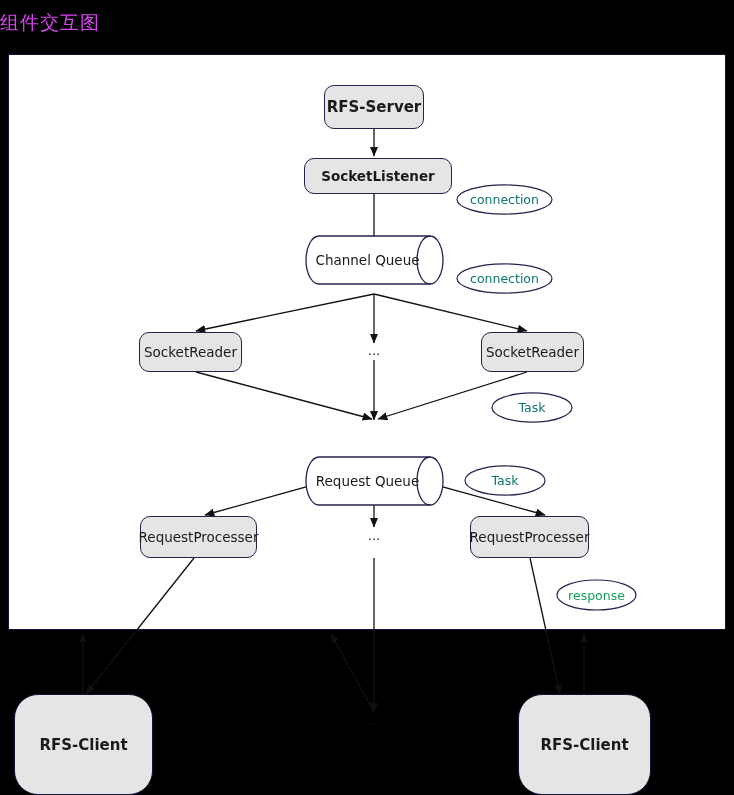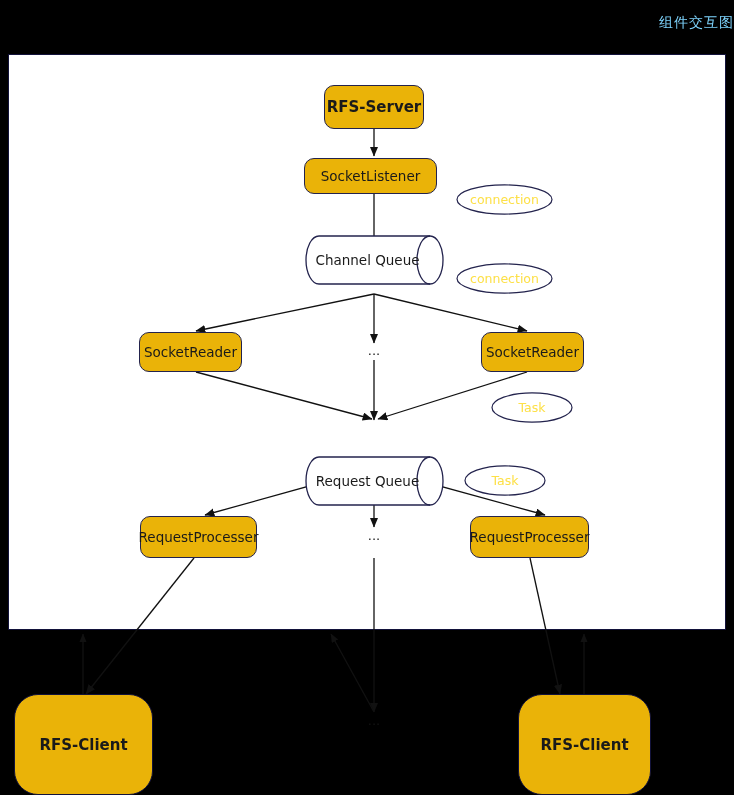--- a/index.html
+++ b/index.html
@@ -20,23 +20,23 @@
     width: 734px;
     height: 795px;
     background: #000000;
   }
   
   #diagram-title {
     position: absolute;
     left: 0;
     top: 8px;
     width: 734px;
-    text-align: right;
-    color: #7dd3fc;
-    font-size: 14px;
+    text-align: left;
+    color: #d946ef;
+    font-size: 19px;
     font-weight: 400;
     letter-spacing: 1px;
     line-height: 28px;
     user-select: none;
   }
   
   #canvas-sheet {
     position: absolute;
     left: 8px;
     top: 54px;
@@ -52,21 +52,21 @@
     left: 0;
     top: 0;
     width: 734px;
     height: 795px;
     pointer-events: none;
   }
   
   .node {
     position: absolute;
     box-sizing: border-box;
-    background: #eab308;
+    background: #e5e5e5;
     border: 1.4px solid #23234d;
     border-radius: 10px;
     display: flex;
     align-items: center;
     justify-content: center;
     color: #1a1a1a;
     font-size: 13.5px;
     text-align: center;
     user-select: none;
   }
@@ -106,21 +106,21 @@
   .ell .ell-label {
     position: absolute;
     left: 0; top: 0;
     width: 100%;
     height: 100%;
     display: flex;
     align-items: center;
     justify-content: center;
     font-size: 12.5px;
   }
-  .ell.blue .ell-label { color: #fde047; }
+  .ell.blue .ell-label { color: #0f766e; }
   .ell.green .ell-label { color: #15a05a; }
   .ell.red .ell-label { color: #c01414; }
   
   .dots {
     position: absolute;
     font-size: 13px;
     color: #1a1a1a;
     letter-spacing: 0px;
     user-select: none;
     text-align: center;
@@ -194,21 +194,21 @@
   <div class="cyl" style="left:305px; top:420px; width:139px; height:50px;margin-top:36px;">
     <svg width="139" height="50" viewBox="0 0 139 50">
       <path d="M14,1 L125,1 A13,24 0 0 1 125,49 L14,49 A13,24 0 0 1 14,1 Z" fill="#ffffff" stroke="#23234d" stroke-width="1.3"></path>
       <path d="M125,1 A13,24 0 0 0 125,49" fill="none" stroke="#23234d" stroke-width="1.3"></path>
     </svg>
     <div class="cyl-label">Request Queue</div>
   </div>
 
   <div class="node bold" style="left:324px; top:85px; width:100px; height:44px;">RFS-Server</div>
 
-  <div class="node" style="left:304px; top:158px; width:133px; height:36px;">SocketListener</div>
+  <div class="node" style="left:304px; top:158px; width:148px; height:36px;font-weight:bold;">SocketListener</div>
 
   <div class="node" style="left:139px; top:332px; width:103px; height:40px;">SocketReader</div>
 
   <div class="node" style="left:481px; top:332px; width:103px; height:40px;">SocketReader</div>
 
   <div class="node" style="left:140px; top:516px; width:117px; height:42px;">RequestProcesser</div>
 
   <div class="node" style="left:470px; top:516px; width:119px; height:42px;">RequestProcesser</div>
 
   <div class="node client" style="left:14px; top:694px; width:139px; height:101px;">RFS-Client</div>
@@ -236,19 +236,25 @@
     <div class="ell-label">Task</div>
   </div>
 
   <div class="ell blue" style="left:464px; top:465px; width:82px; height:31px;">
     <svg width="82" height="31" viewBox="0 0 82 31">
       <ellipse cx="41" cy="15.5" rx="40" ry="14.6" fill="#ffffff" stroke="#23234d" stroke-width="1.2"></ellipse>
     </svg>
     <div class="ell-label">Task</div>
   </div>
 
+  <div class="ell green" style="left:556px; top:579px; width:81px; height:32px;">
+    <svg width="81" height="32" viewBox="0 0 81 32">
+      <ellipse cx="40.5" cy="16" rx="39.5" ry="15" fill="#ffffff" stroke="#23234d" stroke-width="1.2"></ellipse>
+    </svg>
+    <div class="ell-label">response</div>
+  </div>
 
 
   <div class="dots" style="left:359px; top:343px; width:30px;">...</div>
   <div class="dots" style="left:359px; top:528px; width:30px;">...</div>
   <div class="dots ondark" style="left:359px; top:713px; width:30px;">...</div>
 
 </div>
 
 </body></html>

